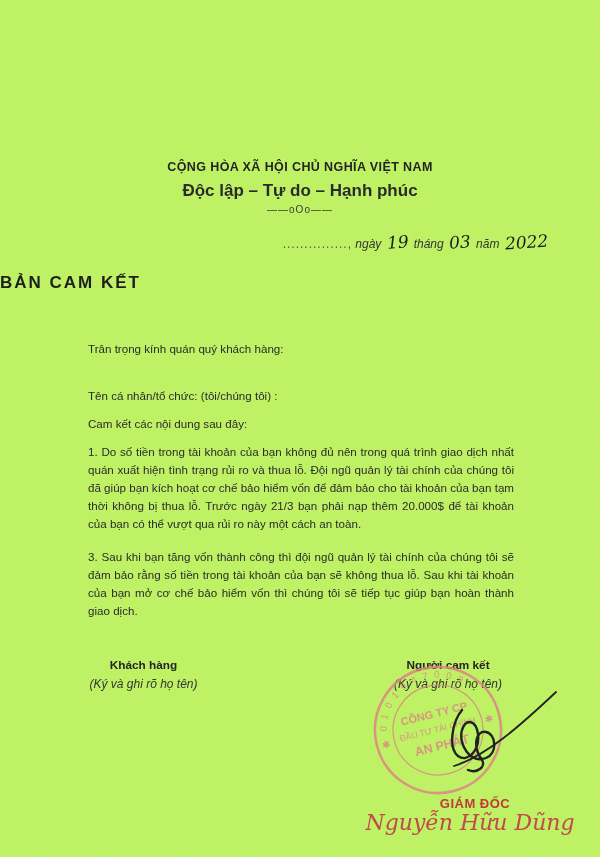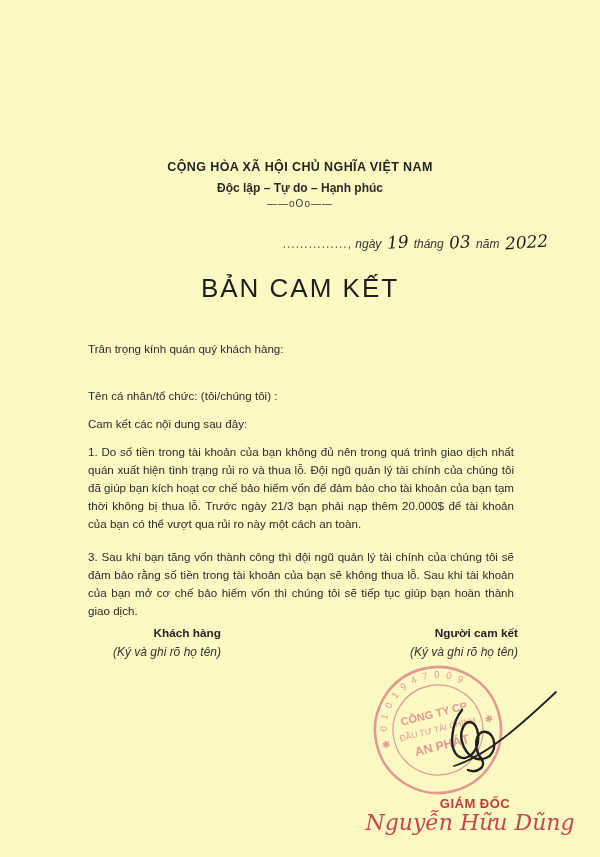--- a/index.html
+++ b/index.html
@@ -5,68 +5,67 @@
   html,body{margin:0;padding:0;}
   body{
     width:600px;height:857px;
     background:#f4f3f1;
     font-family:"Liberation Sans", sans-serif;
     color:#2a2a2a;
   }
   .page{
     position:relative;
     width:600px;height:857px;
-    background:#fef9c3;
+    background:#bef264;
     overflow:hidden;
   }
   
   .page::before{
     content:"";
     position:absolute;inset:0;
     background-image:radial-gradient(#e7e5e1 0.6px, transparent 0.7px);
     background-size:9px 11px;
     opacity:.45;
     pointer-events:none;
   }
   .header{
     position:absolute;top:160px;left:0;width:100%;
     text-align:center;
   }
   .header .line1{font-size:12.5px;font-weight:bold;letter-spacing:.4px;color:#242424;}
-  .header .line2{font-size:12px;font-weight:bold;margin-top:7px;color:#2b2b2b;}
+  .header .line2{font-size:17px;font-weight:bold;margin-top:7px;color:#2b2b2b;}
   .header .line3{font-size:10px;margin-top:3px;letter-spacing:1px;color:#3a3a3a;}
   .dateline{
     position:absolute;top:232px;right:50px;
     font-size:12px;font-style:italic;color:#333;
     white-space:nowrap;
   }
   .dateline .dots{font-style:normal;letter-spacing:1px;color:#555;}
   .hand{
     font-family:"DejaVu Serif", serif;
     font-style:italic;
     font-size:17px;
     color:#1d1d1d;
     display:inline-block;
     transform:rotate(-4deg);
     margin:0 2px;
   }
   .doc-title{
     position:absolute;top:273px;left:0;width:100%;
-    text-align:center;
-    font-size:26px;font-weight:normal;letter-spacing:2px;
+    font-size:17px;font-weight:bold;letter-spacing:2px;
     color:#1e1e1e;
   }
   .bodytext{position:absolute;left:88px;width:426px;font-size:11.6px;line-height:18px;color:#2b2b2b;}
   .greeting{top:340px;}
   .nameline{top:387px;}
   .intro{top:415px;}
   .clause1{top:443px;text-align:justify;}
   .clause2{top:548px;text-align:justify;}
   .sig{
-    position:absolute;top:626px;text-align:right;
+    position:absolute;top:658px;text-align:center;
   }
   .sig .role{font-size:11.8px;font-weight:bold;color:#242424;}
   .sig .note{font-size:12px;font-style:italic;margin-top:5px;color:#333;}
   .sig-left{left:66px;width:155px;}
   .sig-right{left:378px;width:140px;}
   .stamp{
     position:absolute;left:370px;top:662px;width:136px;height:136px;
     transform:rotate(-14deg);
     opacity:.82;
   }

